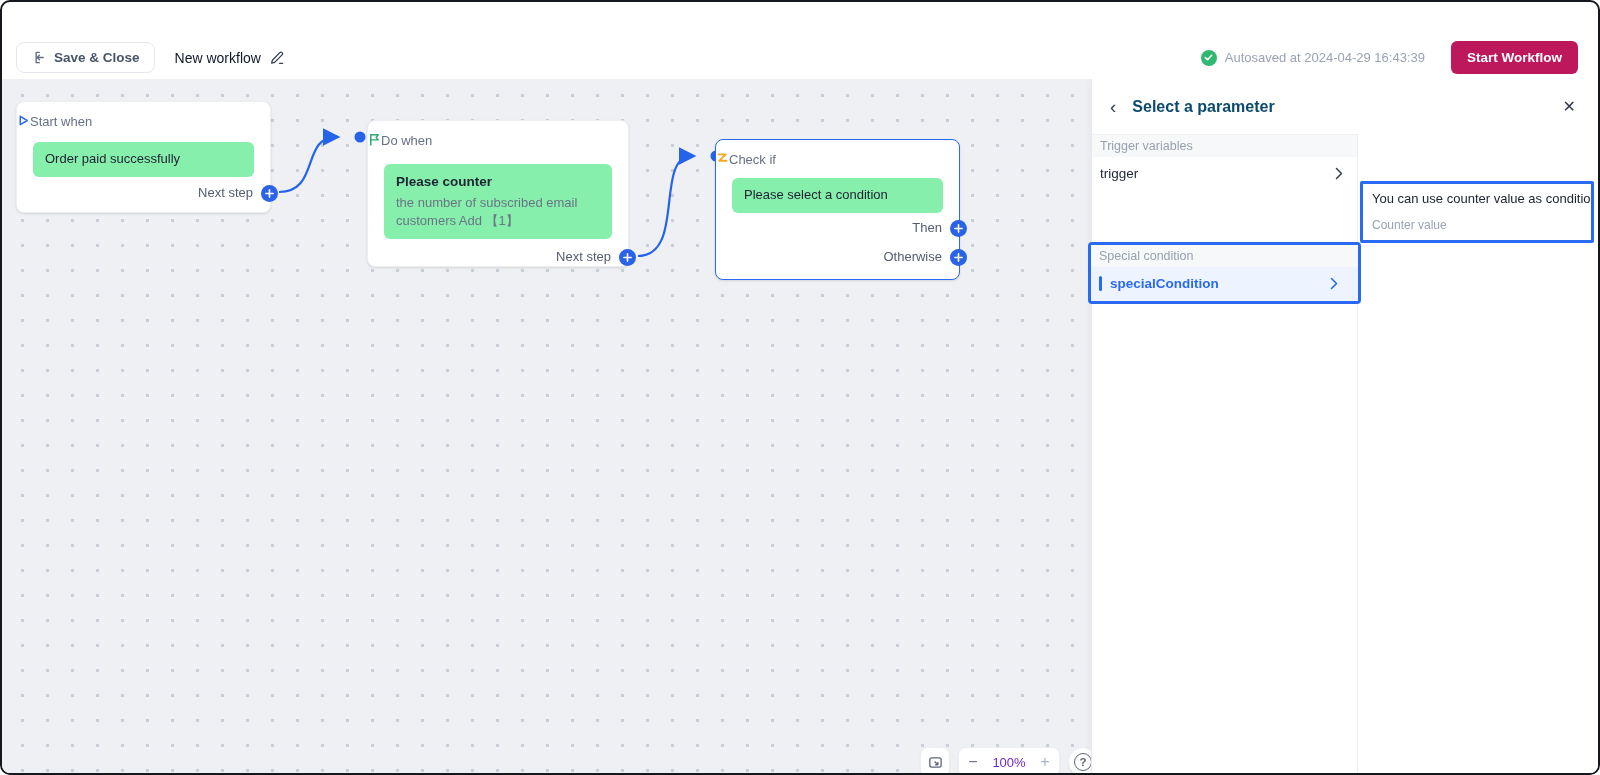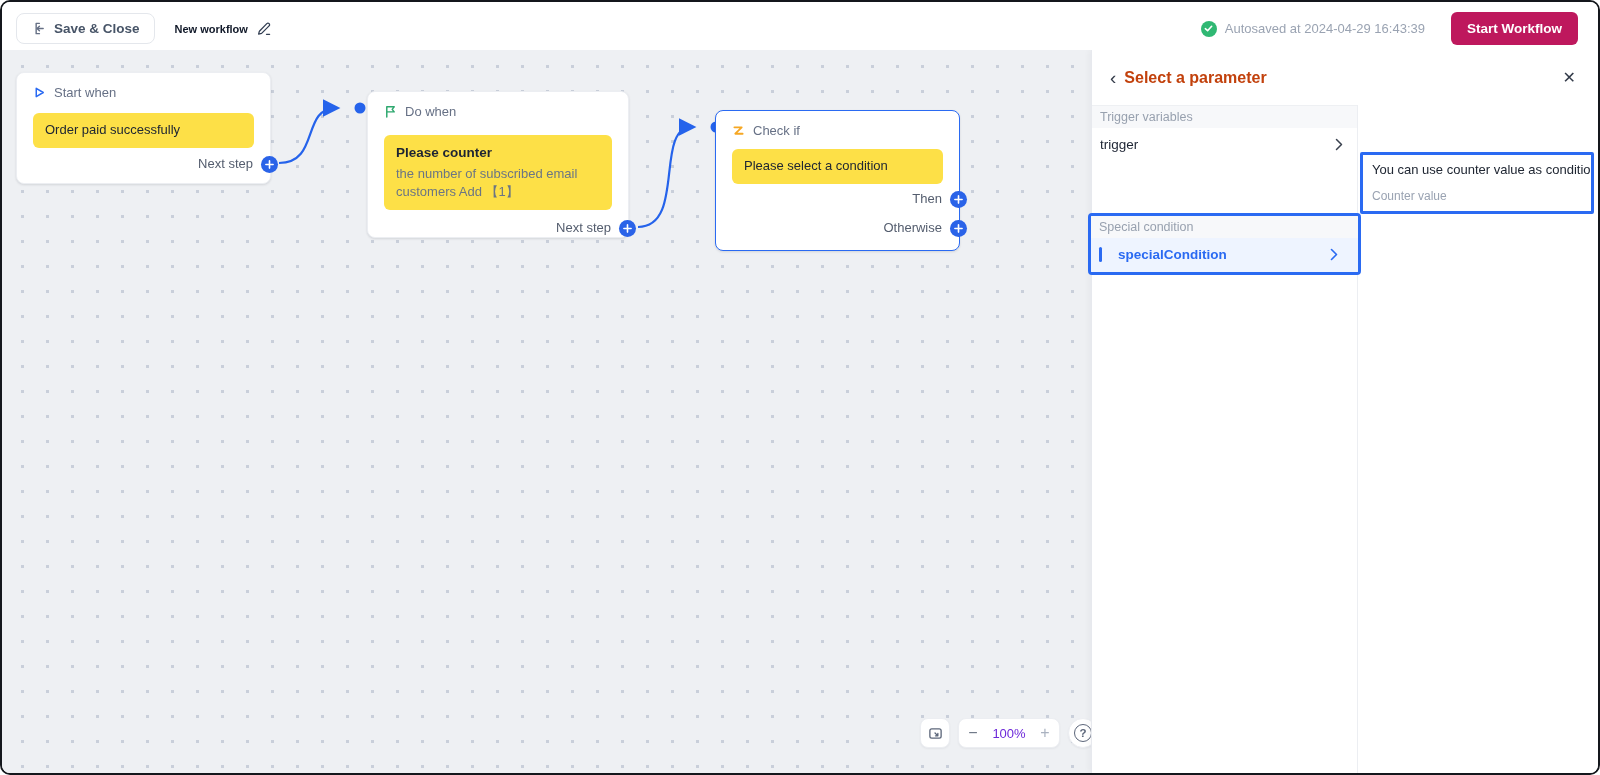--- a/index.html
+++ b/index.html
@@ -1,74 +1,74 @@
 <!DOCTYPE html>
 <html><head>
 <meta charset="utf-8">
 <style>
   * { margin:0; padding:0; box-sizing:border-box; }
   html,body { background:#ffffff; }
   body { font-family:"Liberation Sans", sans-serif; width:1600px; height:775px; }
   .frame { position:relative; width:1600px; height:775px; border:2px solid #14171c; border-radius:10px; overflow:hidden; background:#fff; display:flex; flex-direction:column; }
 
   
-  .topbar { height:48px; background:#fff; display:flex; align-items:center; padding:5px 20px 0 14px; flex:0 0 48px; position:relative; z-index:5; }
+  .topbar { height:48px; background:#fff; display:flex; align-items:center; padding:5px 20px 0 14px; flex:0 0 48px; position:relative; z-index:5;margin-top:29px; }
   .btn-save { display:flex; align-items:center; gap:8px; border:1px solid #e4e7ec; background:#fff; border-radius:8px; padding:7px 14px; font-size:13.5px; color:#475467; font-weight:600; cursor:pointer; }
   .wf-title { display:flex; align-items:center; gap:8px; margin-left:20px; }
-  .wf-title .t { font-size:11px; font-weight:700; color:#101828; }
+  .wf-title .t { font-size:14px; font-weight:400; color:#101828; }
   .spacer { flex:1; }
   .autosave { display:flex; align-items:center; gap:8px; margin-right:26px; }
   .autosave .txt { font-size:13px; color:#9aa3b2; }
   .check-dot { width:16px; height:16px; border-radius:50%; background:#30b873; display:flex; align-items:center; justify-content:center; }
   .btn-start { background:#be185d; color:#fff; border:none; border-radius:6px; padding:9px 16px; font-size:13.5px; font-weight:600; cursor:pointer; }
 
   
   .main { flex:1; display:flex; position:relative; min-height:0; }
 
   
   .canvas { flex:1; position:relative; background-color:#eef0f3;
     background-image:radial-gradient(circle, #c9cfda 1.6px, transparent 1.9px);
     background-size:25px 25px; background-position:8px 4px; overflow:hidden; }
   svg.wires { position:absolute; inset:0; width:100%; height:100%; pointer-events:none; }
 
   .node { position:absolute; background:#fff; border:1px solid #eceef2; border-radius:8px;
     box-shadow:0 1px 3px rgba(16,24,40,.07), 0 1px 2px rgba(16,24,40,.05); }
   .node.selected { border:1.6px solid #2a6af2; }
-  .node-head { position:absolute; left:16px; top:12px; display:flex; align-items:center; gap:8px; font-size:13px; color:#667085; }
-  .node-box { position:absolute; left:16px; right:16px; background:#fde047; border-radius:6px; padding:8px 12px; font-size:13px; color:#202733; line-height:1.45; }
+  .node-head { position:absolute; left:0; top:12px; display:flex; align-items:flex-start; font-size:13px; color:#667085; }
+  .node-box { position:absolute; left:16px; right:16px; background:#86efac; border-radius:6px; padding:8px 12px; font-size:13px; color:#202733; line-height:1.45; }
   .node-box .bold { font-weight:700; color:#1d2433; margin-bottom:2px; font-size:13.5px; }
   .node-box .desc { color:#6b7584; }
   .step-row { position:absolute; right:-8px; display:flex; align-items:flex-start; gap:8px; height:17px; }
   .step-row .lbl { font-size:13px; color:#545d6e; }
   .plus-circle { width:17px; height:17px; border-radius:50%; background:#2a63e8; display:flex; align-items:center; justify-content:center; cursor:pointer; flex:0 0 17px; }
 
   
   .ctl { position:absolute; display:flex; align-items:center; }
   .ctl-btn { background:#fff; border:1px solid #eceef2; border-radius:8px; height:30px; display:flex; align-items:center; justify-content:center; color:#5c667a; cursor:pointer; box-shadow:0 1px 2px rgba(16,24,40,.05); }
   .zoom-group { background:#fff; border:1px solid #eceef2; border-radius:8px; height:30px; display:flex; align-items:center; box-shadow:0 1px 2px rgba(16,24,40,.05); }
   .zoom-group .zbtn { width:28px; text-align:center; font-size:16px; color:#6b7584; cursor:pointer; }
   .zoom-group .zbtn.dim { color:#aab2c0; }
   .zoom-group .zval { width:44px; text-align:center; font-size:13px; color:#6d28d9; }
   .help-btn { width:30px; border-radius:50%; font-size:15px; font-weight:600; }
 
   
   .panel { width:507px; flex:0 0 507px; background:#fff; position:relative; border-left:1px solid #e7e9ee; box-shadow:-2px 0 6px rgba(16,24,40,.04); }
   .panel-head { height:55px; display:flex; align-items:center; padding:0 18px 0 14px; }
   .back-ic { font-size:19px; color:#333b49; cursor:pointer; line-height:1; padding:0 4px; }
-  .panel-title { font-size:16px; font-weight:700; color:#c2410c; margin-left:4px; }
+  .panel-title { font-size:16px; font-weight:700; color:#0c4a6e; margin-left:12px; }
   .close-ic { margin-left:auto; font-size:16px; color:#333b49; cursor:pointer; padding:2px 4px; }
 
   .panel-body { position:absolute; top:55px; bottom:0; left:0; right:0; }
   .list-col { position:absolute; left:0; top:0; bottom:0; width:266px; border-right:1px solid #eceef2; }
   .sec-band { background:#f7f8fa; border-top:1px solid #eef0f3; padding:4px 8px; font-size:12.5px; color:#98a1af; }
   .row-item { display:flex; align-items:center; padding:9px 14px 9px 8px; font-size:13.5px; color:#1d2433; cursor:pointer; }
   .row-item .chev { margin-left:auto; display:flex; }
   .special-wrap { position:absolute; left:-4px; top:108px; width:273px; border:3px solid #2a6af2; border-radius:4px; background:#fff; overflow:hidden; }
   .special-wrap .sec-band { border-top:none; }
-  .row-special { display:flex; align-items:center; gap:16px; padding:9px 20px 10px 8px; background:#eef4ff; font-size:13.5px; font-weight:600; color:#2a6af2; cursor:pointer; }
+  .row-special { display:flex; align-items:center; gap:8px; padding:9px 20px 10px 8px; background:#eef4ff; font-size:13.5px; font-weight:600; color:#2a6af2; cursor:pointer; }
   .blue-bar { width:3px; height:15px; border-radius:2px; background:#2a6af2; }
   .row-special .chev { margin-left:auto; display:flex; }
 
   .tooltip-box { position:absolute; left:268px; top:47px; width:234px; border:3px solid #2a6af2; border-radius:2px; background:#fff; padding:7px 9px 8px 9px; overflow:hidden; }
   .tooltip-box .tt { font-size:13px; color:#202733; white-space:nowrap; }
   .tooltip-box .ts { font-size:12px; color:#9aa3b2; margin-top:12px; white-space:nowrap; }
 </style>
 </head>
 <body>
 

